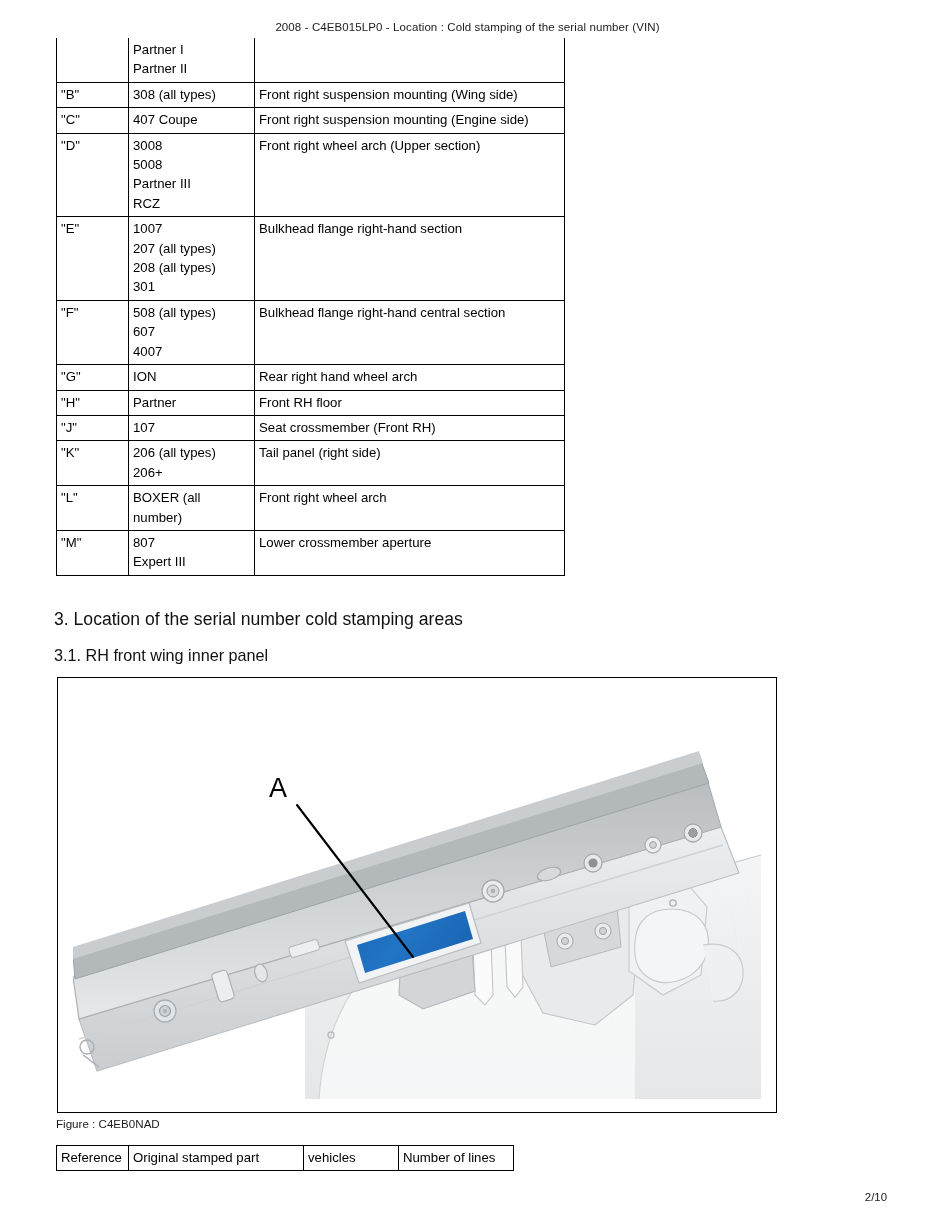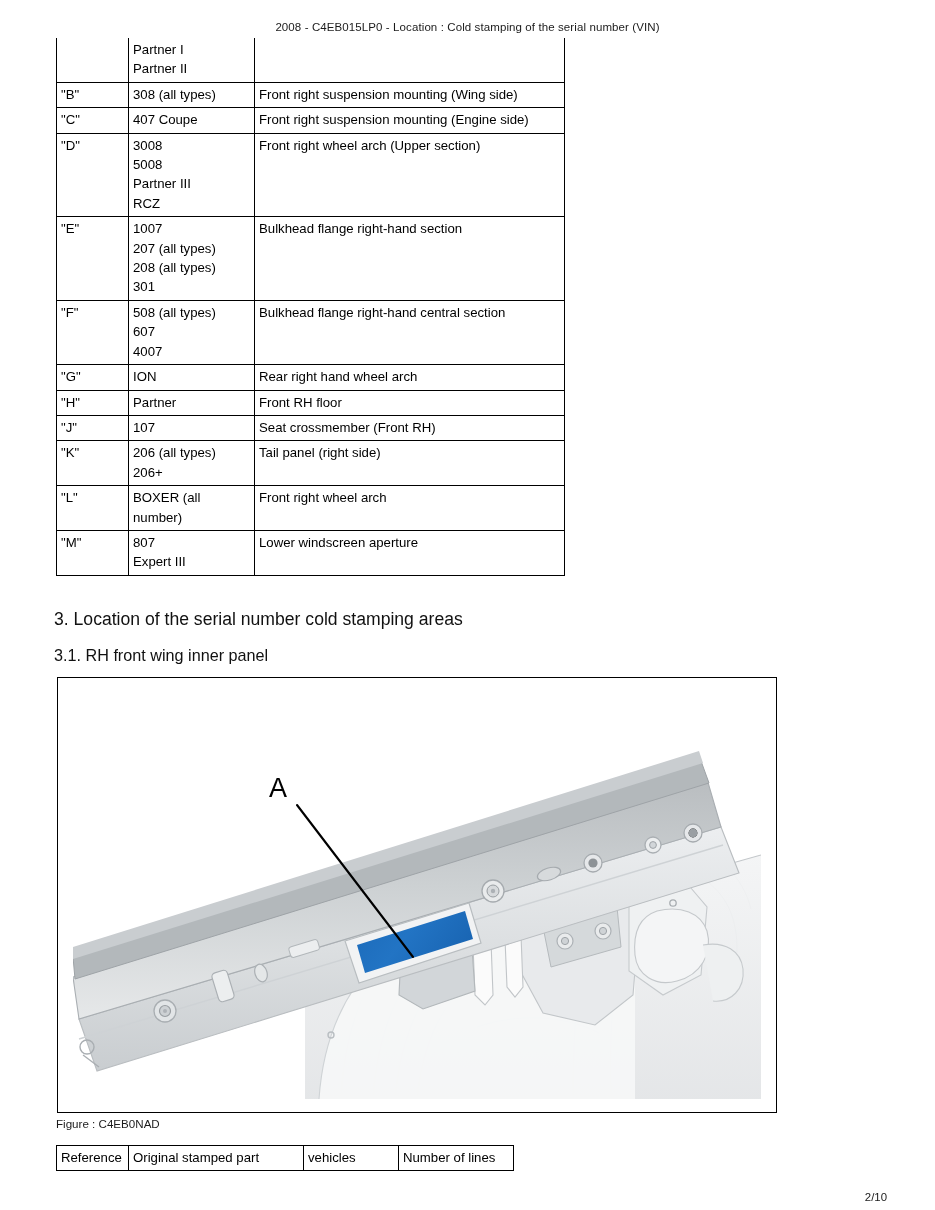--- a/index.html
+++ b/index.html
@@ -204,21 +204,21 @@
     <tr>
       <td>"L"</td>
       <td>BOXER (all number)</td>
       <td>Front right wheel arch</td>
     </tr>
 
     <tr>
       <td>"M"</td>
       <td>807
 Expert III</td>
-      <td>Lower windscreen aperture</td>
+      <td>Lower crossmember aperture</td>
     </tr>
 
   </tbody>
 </table>
 
 <div class="h-section h-main">3. Location of the serial number cold stamping areas</div>
 
 <div class="h-section h-sub">3.1. RH front wing inner panel</div>
 
 <div class="figure-frame">

